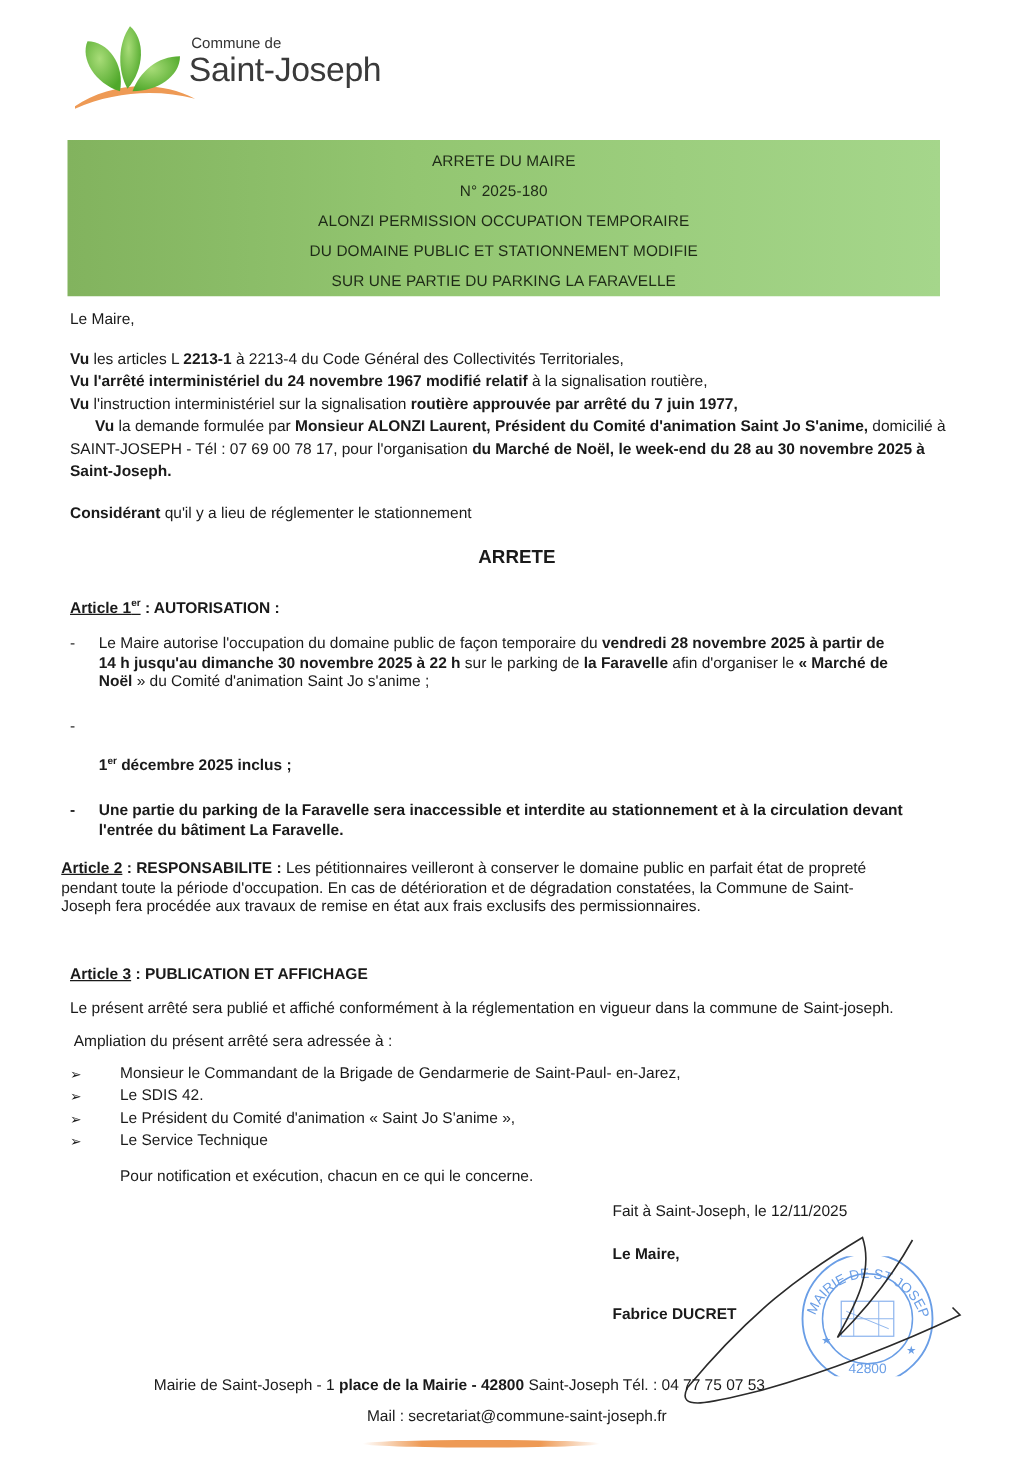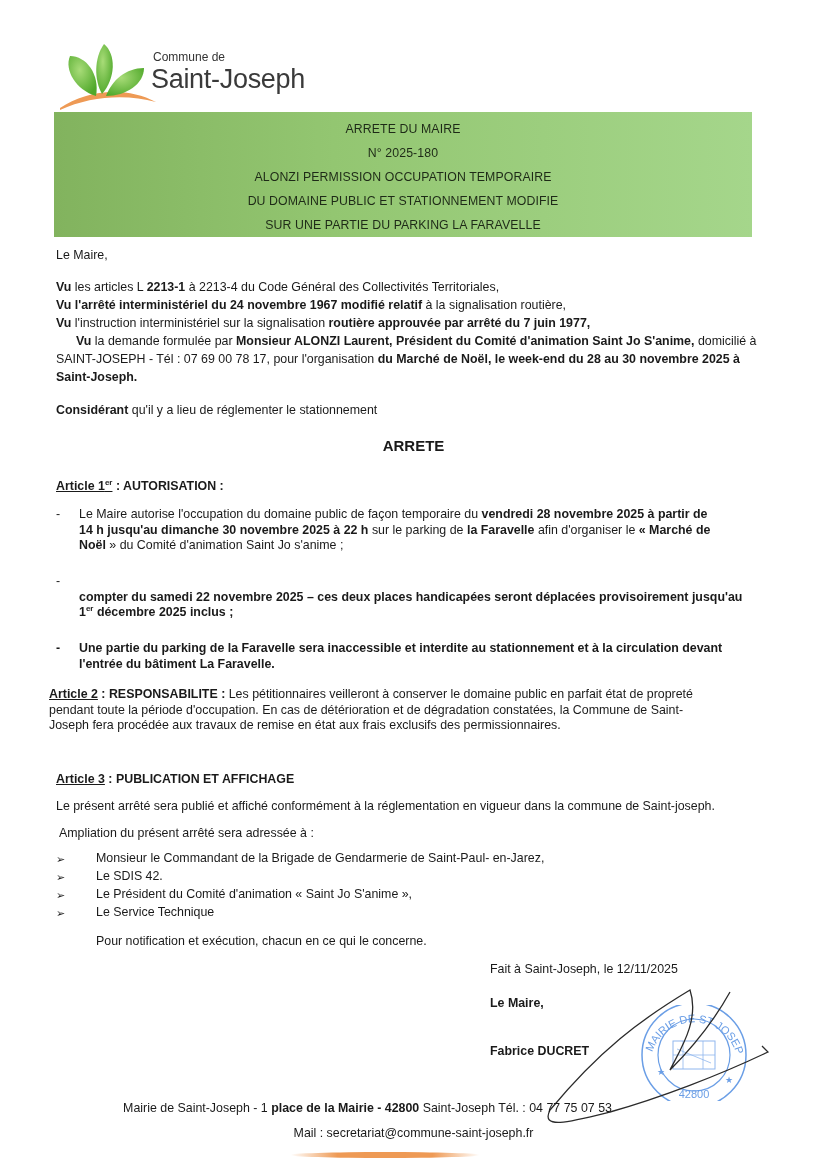--- a/index.html
+++ b/index.html
@@ -1,21 +1,21 @@
 <!DOCTYPE html>
 <html><head>
   <meta charset="utf-8">
   <style>
     html, body { margin: 0; padding: 0; background: #ffffff; }
     body {
       width: 827px; height: 1169px; position: relative; overflow: hidden;
       font-family: "Liberation Sans", sans-serif; color: #1a1a1a;
     }
     .abs { position: absolute; }
-    .logo { left: 56px; top: 30px; width: 260px; height: 90px; }
+    .logo { left: 56px; top: 7px; width: 260px; height: 90px; }
     .logo svg { position: absolute; left: 0; top: 0; }
     .logo-small { position: absolute; left: 97px; top: 20px; font-size: 12px; color: #333; letter-spacing: 0; }
     .logo-big { position: absolute; left: 95px; top: 34px; font-size: 27px; color: #3a3a3a; letter-spacing: -0.3px; }
     .banner {
       left: 54px; top: 112px; width: 698px; height: 125px;
       background: linear-gradient(90deg, #82b35e 0%, #93c671 40%, #a5d68b 100%);
       text-align: center; font-family: "Liberation Sans", sans-serif;
     }
     .banner div { font-size: 12.3px; font-weight: normal; color: #1e2a17; line-height: 24px; letter-spacing: 0.1px; }
     .banner .l1 { padding-top: 5px; }
@@ -95,21 +95,21 @@
 <span class="abs text dash" style="top:507px;">-</span>
 <p class="abs text indent" style="top:507px;">
   <span>Le Maire autorise l'occupation du domaine public de façon temporaire du </span><span class="b">vendredi 28 novembre 2025 à partir de</span><br>
   <span class="b">14 h jusqu'au dimanche 30 novembre 2025 à 22 h</span><span> sur le parking de </span><span class="b">la Faravelle</span><span> afin d'organiser le </span><span class="b">« Marché de</span><br>
   <span class="b">Noël</span><span> » du Comité d'animation Saint Jo s'anime ;</span>
 </p>
 
 <span class="abs text dash" style="top:574px;">-</span>
 <p class="abs text indent b" style="top:574px;">
   <br>
-  <span>compter du samedi 22 novembre 2025 – ces deux places handicapées seront déplacées provisoirement jusqu'au</span><br>
+  <br>
   <span>1</span><sup>er</sup><span> décembre 2025 inclus ;</span>
 </p>
 
 <span class="abs text dash b" style="top:641px;">-</span>
 <p class="abs text indent b" style="top:641px;">
   <span>Une partie du parking de la Faravelle sera inaccessible et interdite au stationnement et à la circulation devant</span><br>
   <span>l'entrée du bâtiment La Faravelle.</span>
 </p>
 
 <p class="abs text" style="left:49px; top:687px; width:764px; text-align:justify;">

